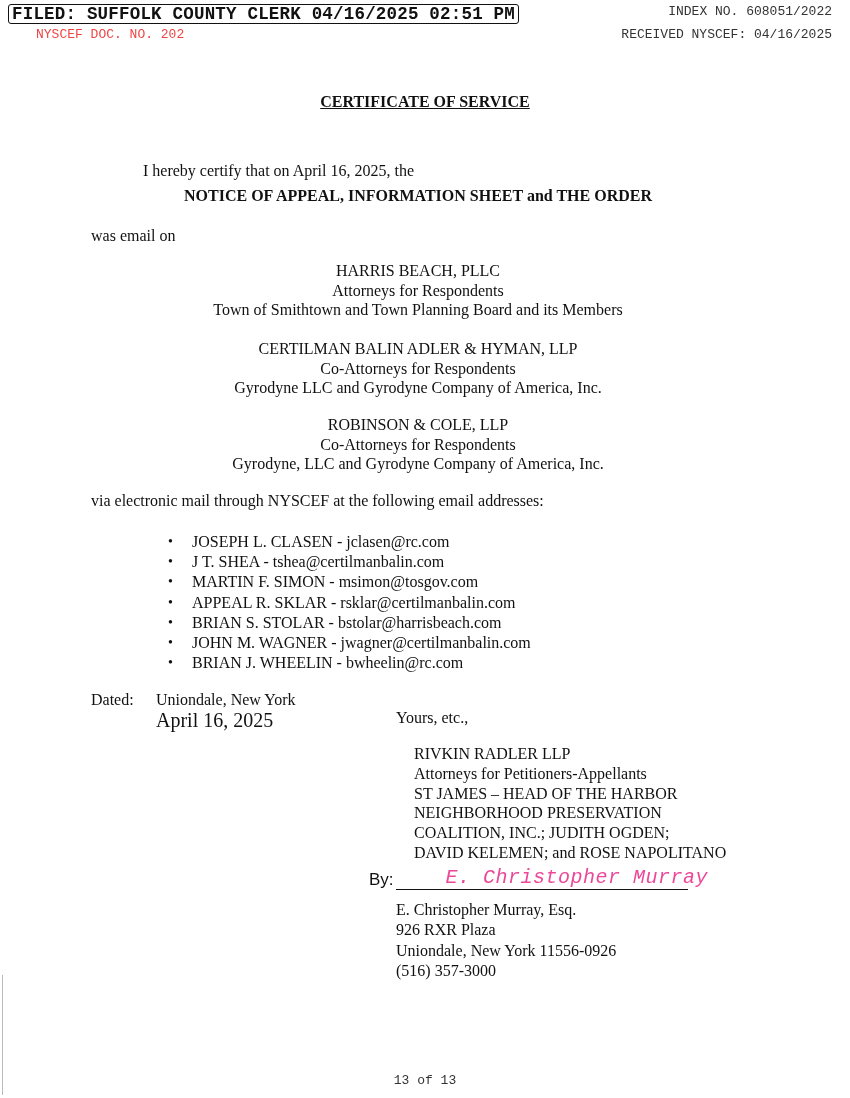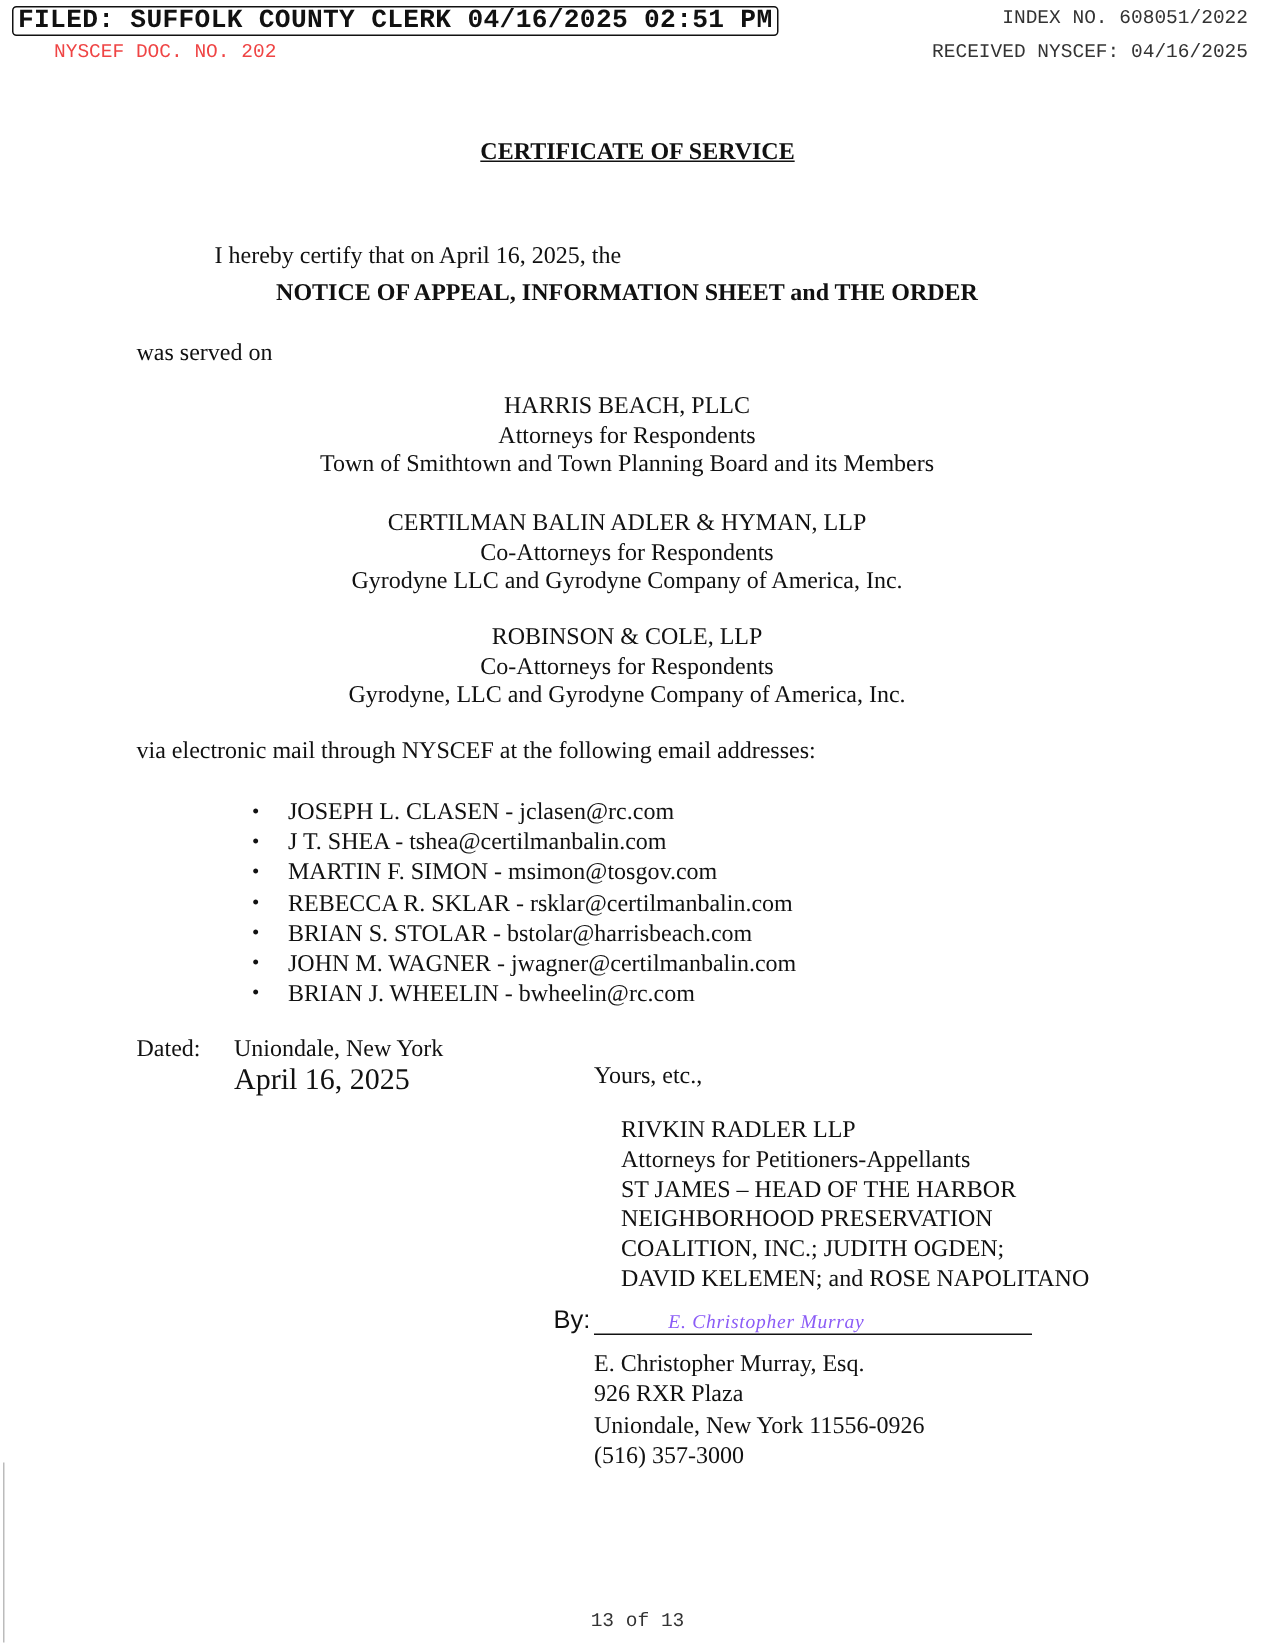--- a/index.html
+++ b/index.html
@@ -54,22 +54,22 @@
       position: absolute; left: 396px; top: 744px; font-size: 16px; line-height: 19.8px;
     }
     .signature-block div { white-space: nowrap; margin-left: 18px; }
 
     .by-line { position: absolute; left: 369px; top: 867px; font-size: 17px; display: flex; align-items: flex-end; }
     .sig-line {
       display: inline-block; width: 292px; border-bottom: 1.3px solid #111; margin-left: 2px;
       height: 22px; position: relative;
     }
     .sig-script {
-      position: absolute; left: 50px; bottom: 0px; font-family: Liberation Serif, serif;
-      font-style: italic; font-size: 13px; color: #8b5cf6; letter-spacing: 0.5px; white-space: nowrap;
+      position: absolute; left: 50px; bottom: 0px; font-family: Liberation Mono, monospace;
+      font-style: italic; font-size: 20px; color: #ec4899; letter-spacing: 0.5px; white-space: nowrap;
     }
 
     .contact-block {
       position: absolute; left: 396px; top: 900px; font-size: 16px; line-height: 20.3px;
     }
     .contact-block div { white-space: nowrap; }
 
     .page-num { position: absolute; left: 0; width: 850px; top: 1073px; text-align: center; font-size: 13px; color: #333; }
 
     .scan-edge { position: absolute; left: 2px; top: 975px; width: 1px; height: 120px; background: #bbb; }
@@ -81,21 +81,21 @@
 
   <div class="filed-stamp mono">FILED: SUFFOLK COUNTY CLERK 04/16/2025 02:51 PM</div>
   <div class="index-no mono">INDEX NO. 608051/2022</div>
   <div class="doc-no mono">NYSCEF DOC. NO. 202</div>
   <div class="received mono">RECEIVED NYSCEF: 04/16/2025</div>
 
   <div class="title serif">CERTIFICATE OF SERVICE</div>
 
   <div class="certify serif">I hereby certify that on April 16, 2025, the</div>
   <div class="served-docs serif">NOTICE OF APPEAL, INFORMATION SHEET and THE ORDER</div>
-  <div class="served-on serif">was served on</div>
+  <div class="served-on serif">was email on</div>
 
   <div class="firm-block serif" style="top:261px;">
     <div>HARRIS BEACH, PLLC</div>
     <div>Attorneys for Respondents</div>
     <div>Town of Smithtown and Town Planning Board and its Members</div>
   </div>
 
   <div class="firm-block serif" style="top:339px;">
     <div>CERTILMAN BALIN ADLER &amp; HYMAN, LLP</div>
     <div>Co-Attorneys for Respondents</div>
@@ -118,21 +118,21 @@
     <li>
         <span class="bullet">•</span>
         <span>J T. SHEA - tshea@certilmanbalin.com</span>
       </li>
     <li>
         <span class="bullet">•</span>
         <span>MARTIN F. SIMON - msimon@tosgov.com</span>
       </li>
     <li>
         <span class="bullet">•</span>
-        <span>REBECCA R. SKLAR - rsklar@certilmanbalin.com</span>
+        <span>APPEAL R. SKLAR - rsklar@certilmanbalin.com</span>
       </li>
     <li>
         <span class="bullet">•</span>
         <span>BRIAN S. STOLAR - bstolar@harrisbeach.com</span>
       </li>
     <li>
         <span class="bullet">•</span>
         <span>JOHN M. WAGNER - jwagner@certilmanbalin.com</span>
       </li>
     <li>

